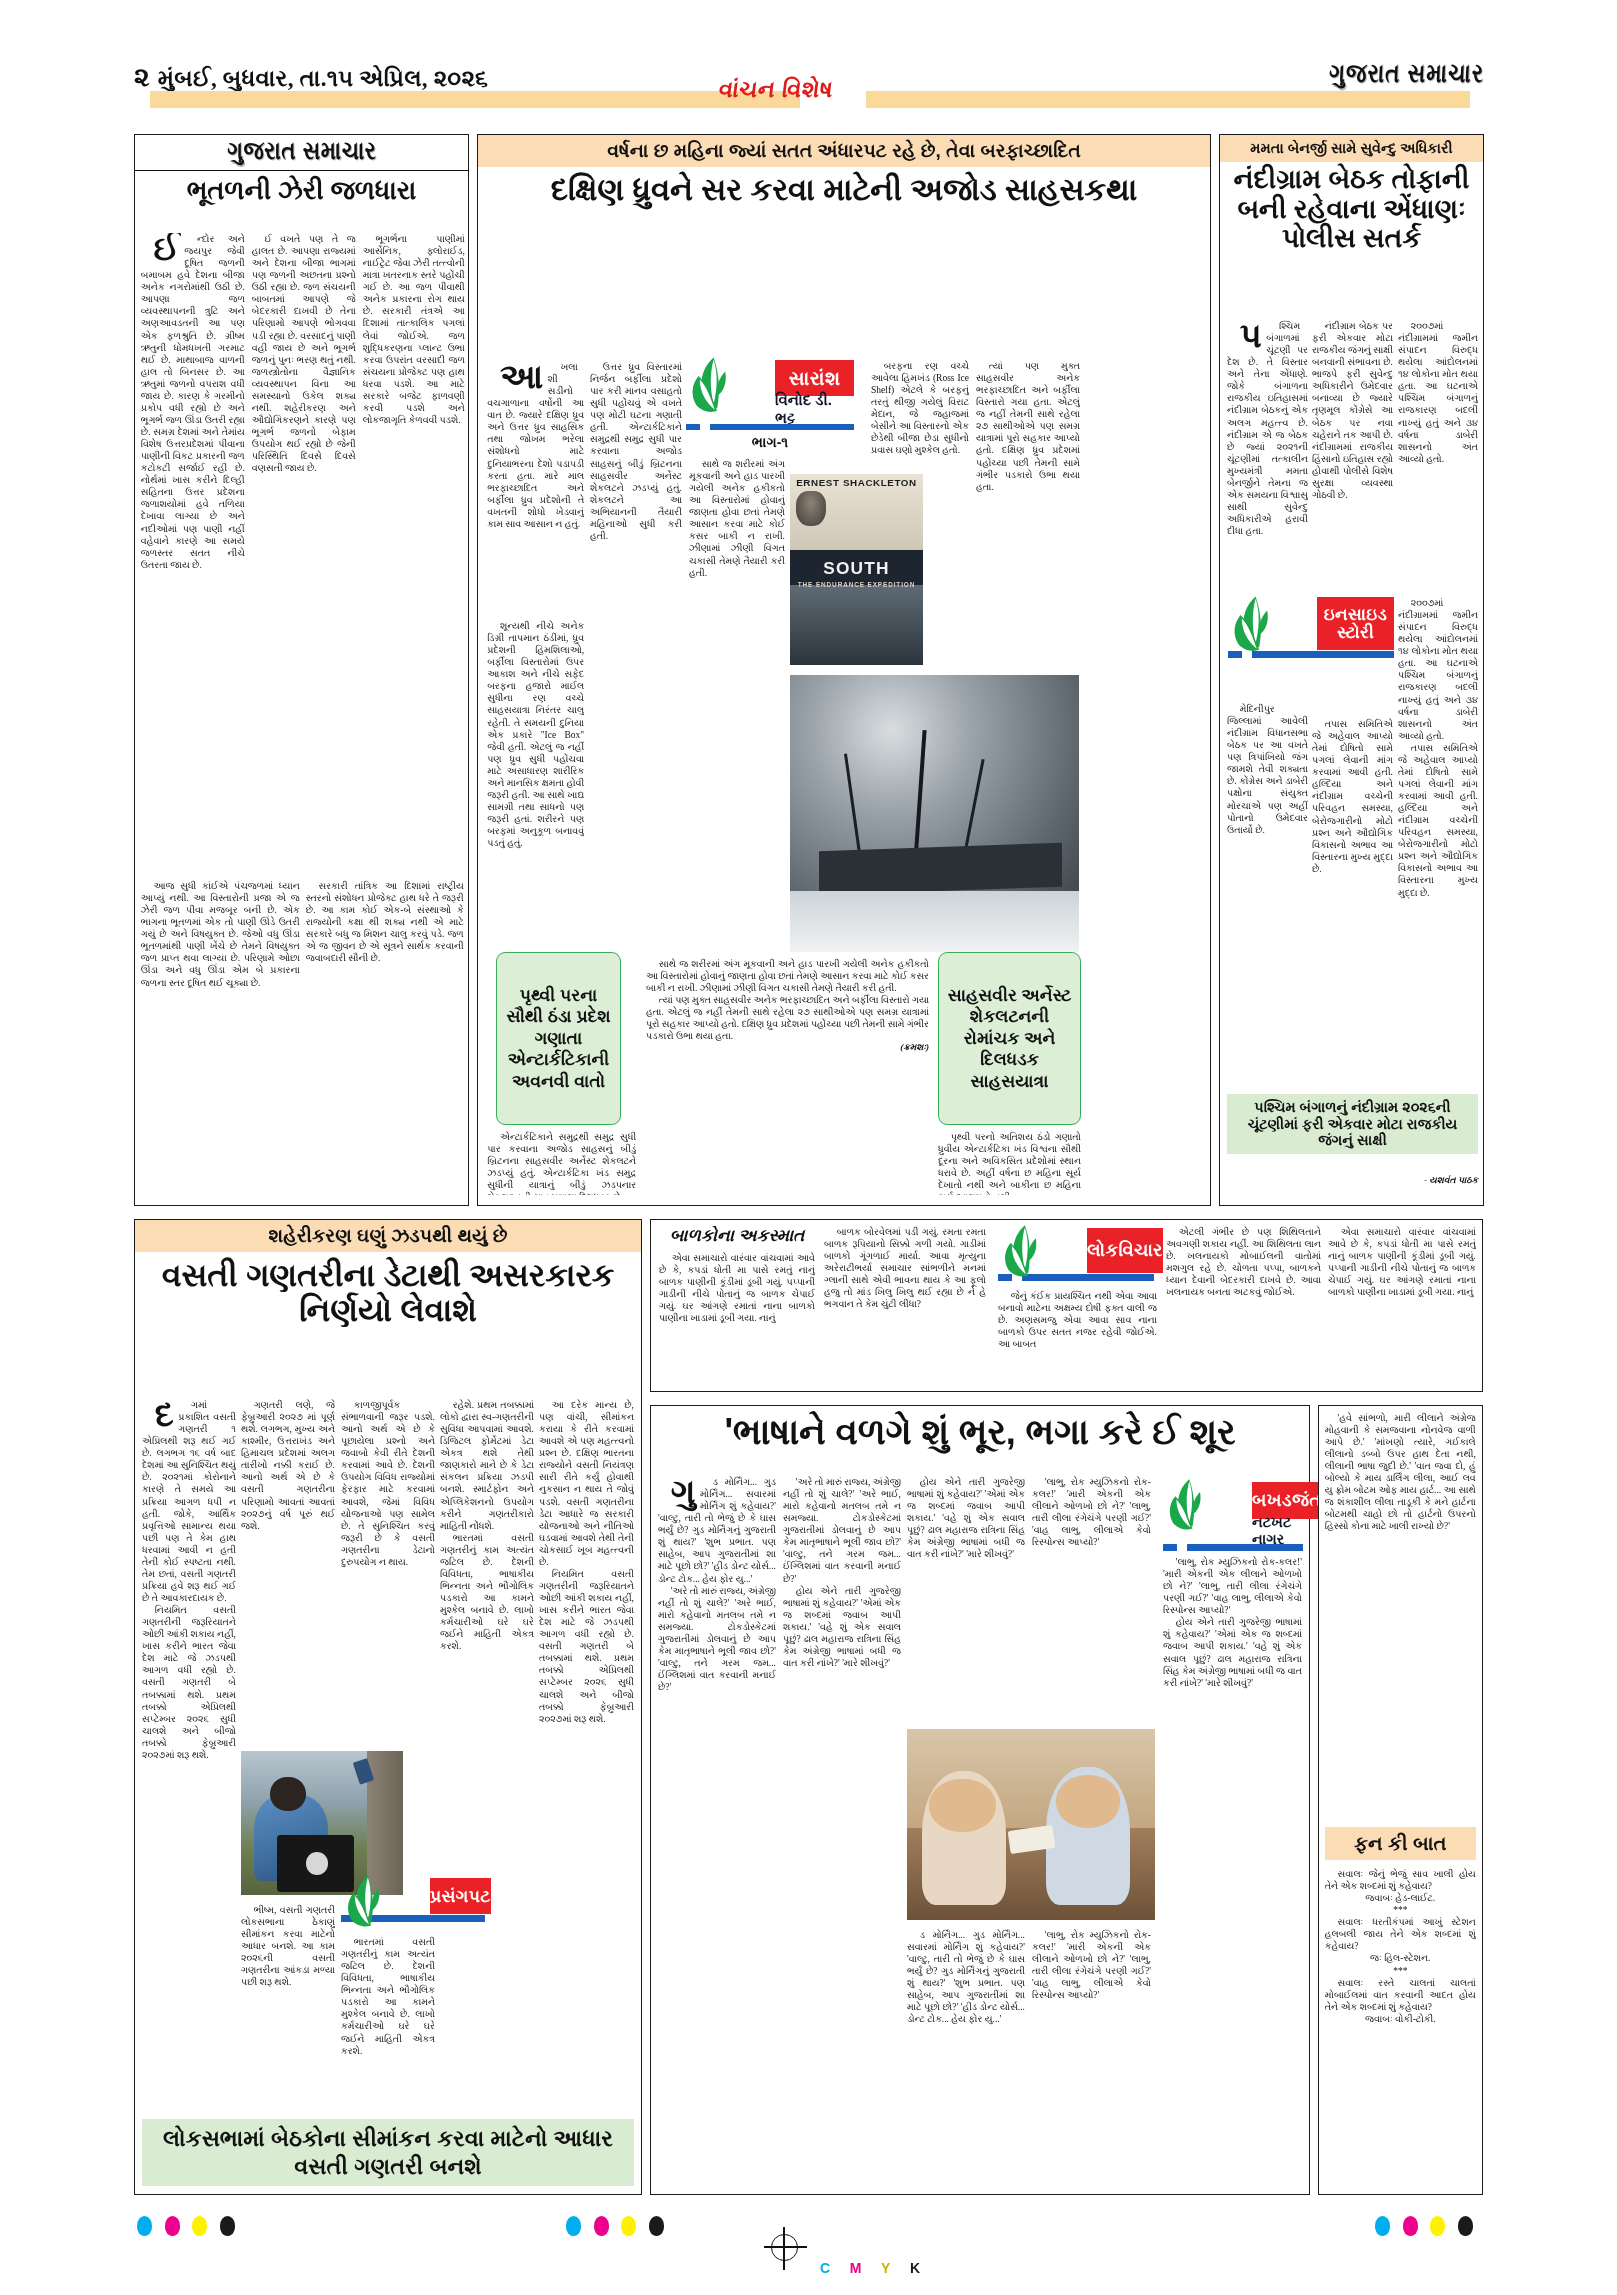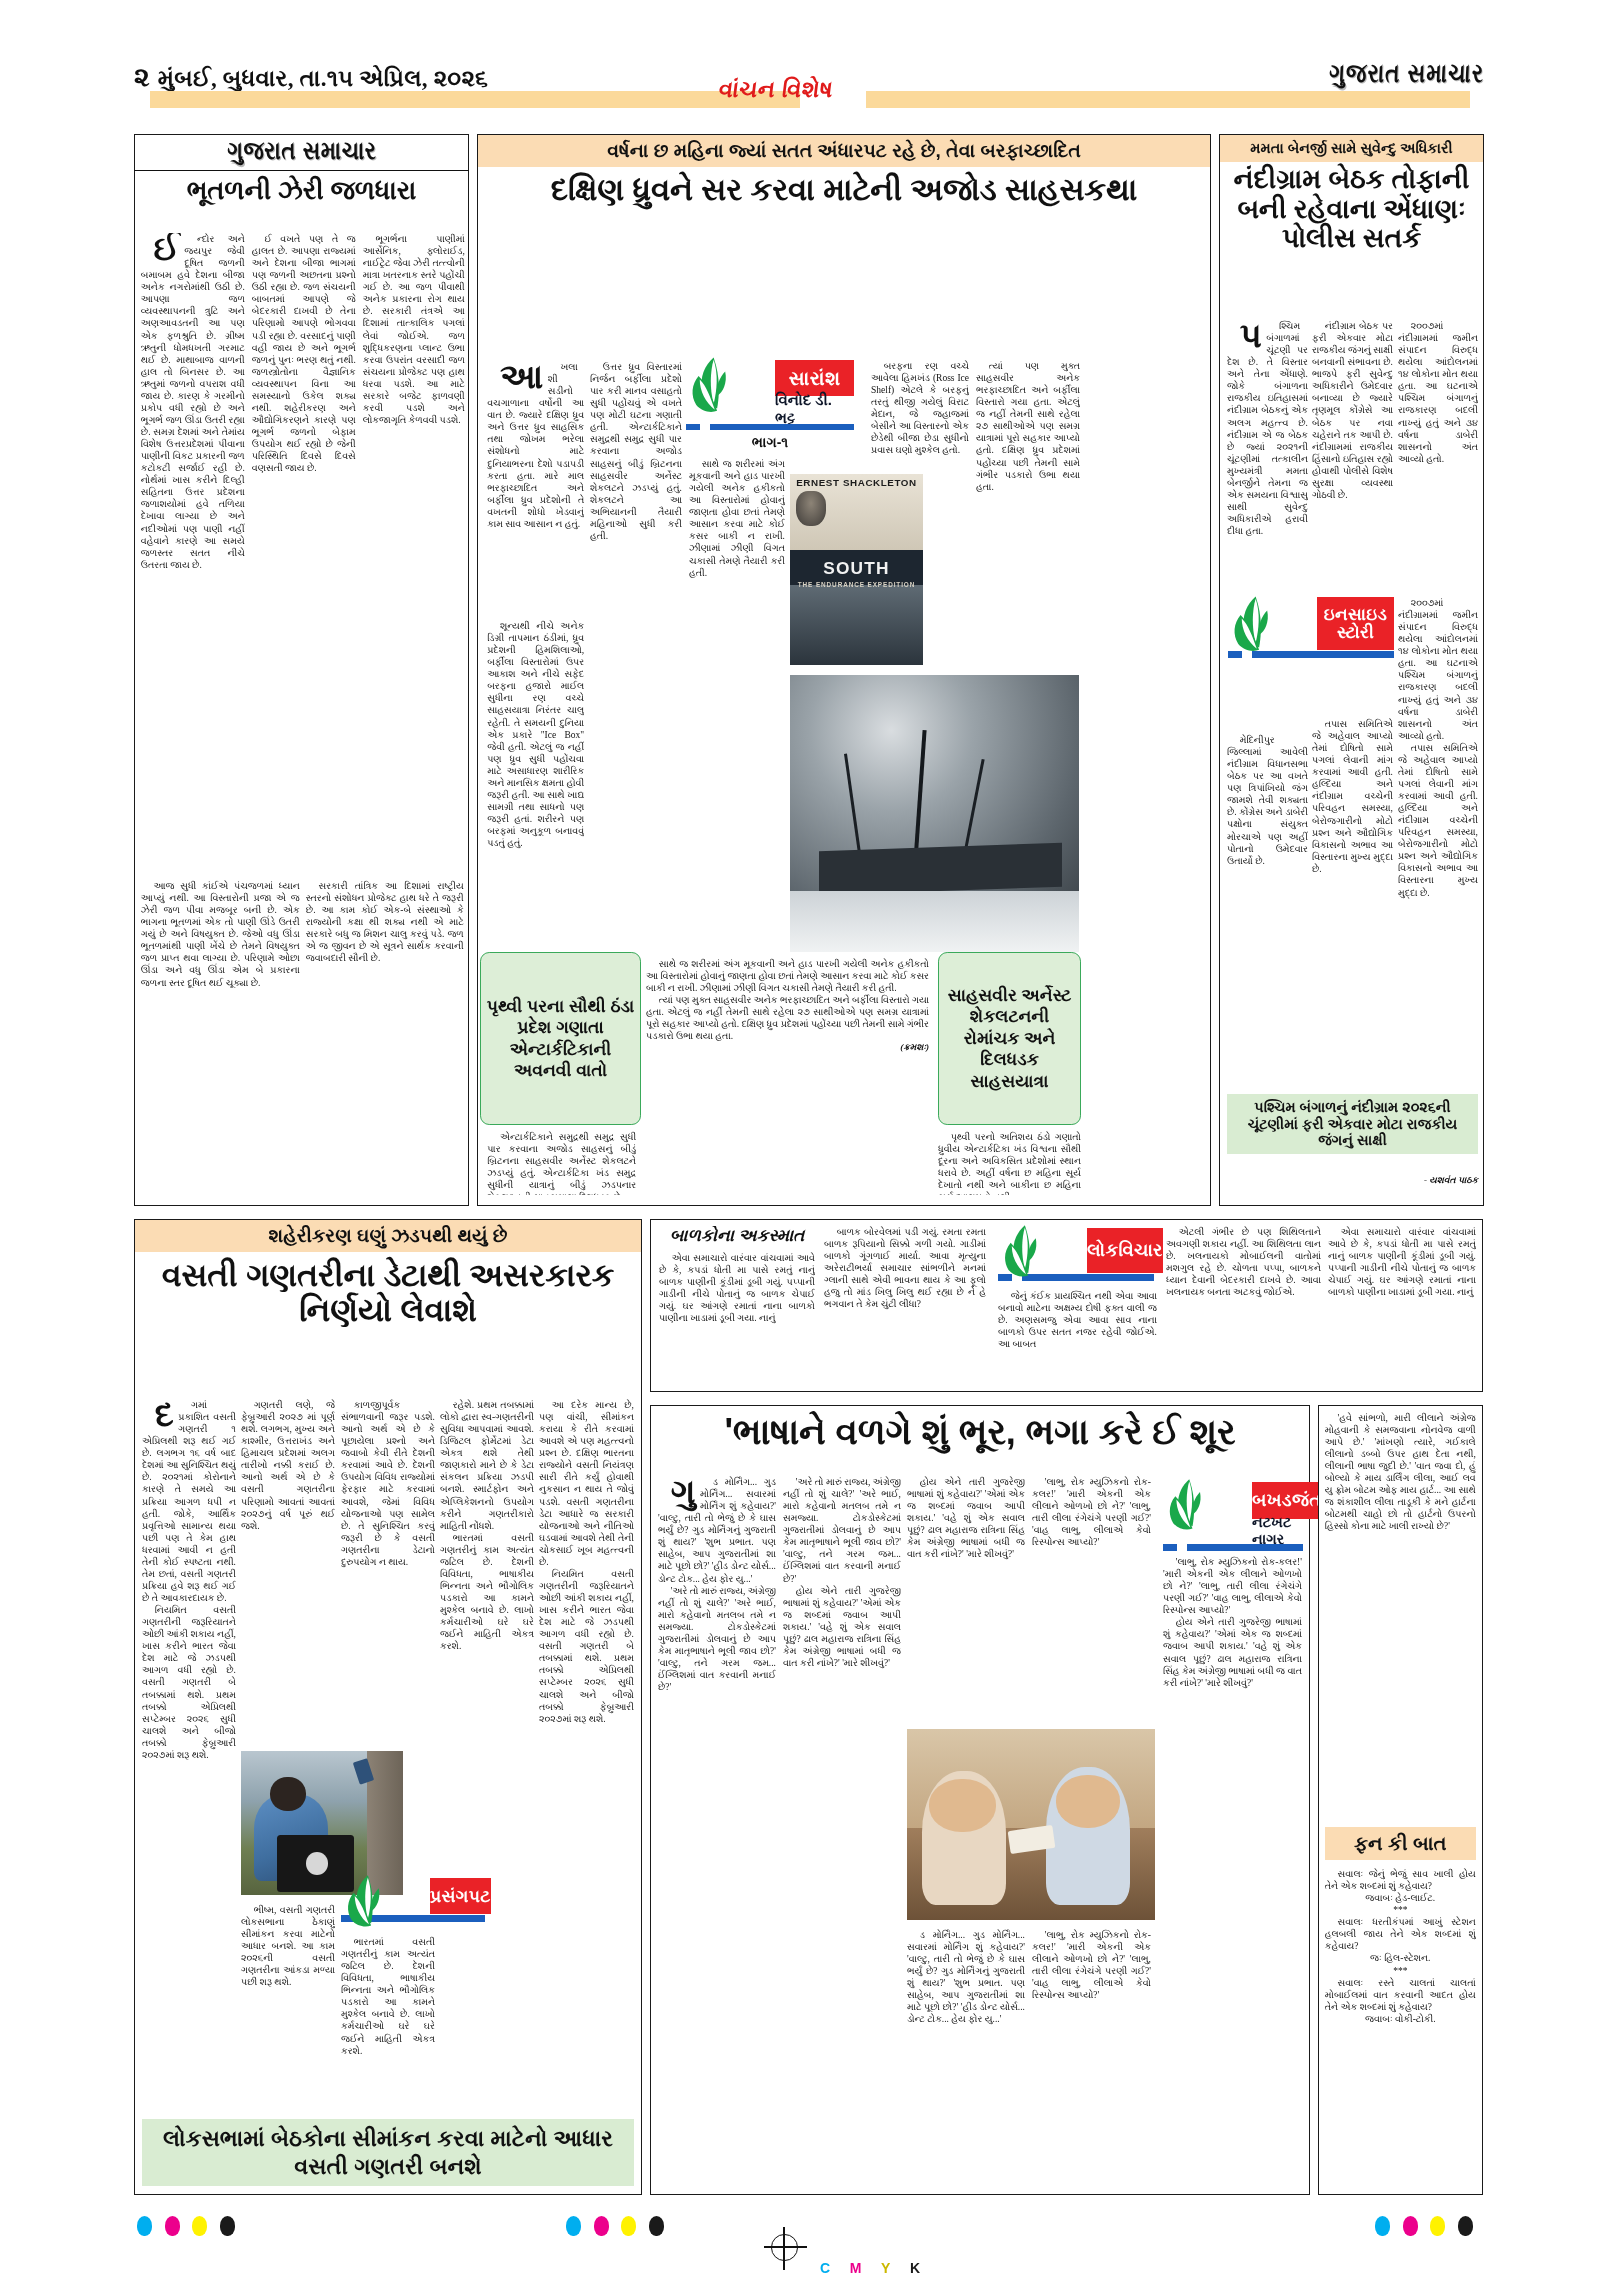--- a/index.html
+++ b/index.html
@@ -262,21 +262,21 @@
                 background:
                   radial-gradient(circle at 35% 20%, #d9dde0 0%, #9aa3a9 28%, #5d666d 65%, #2e3439 100%),
                   linear-gradient(180deg,#cfd5d9 0%, #8e979d 40%, #3c4349 100%);">
       <div style="position:absolute; left:22%; top:28%; width:2.9px; height:52%; background:#1a1f24; transform:rotate(-8deg);"></div>
       <div style="position:absolute; left:44%; top:20%; width:3.5px; height:58%; background:#15191d; transform:rotate(4deg);"></div>
       <div style="position:absolute; left:62%; top:30%; width:2.9px; height:48%; background:#1a1f24; transform:rotate(11deg);"></div>
       <div style="position:absolute; left:10%; top:62%; width:84%; height:16%; background:#2a3036; transform:skewY(-2deg);"></div>
       <div style="position:absolute; left:0; bottom:0; width:100%; height:22%; background:linear-gradient(180deg,#cdd3d7,#f0f2f3);"></div>
     </div>
 
-    <div class="greenbox" style="position:absolute; left:2px; top:817px; width:161px; height:173px; font-size:17.3px;">
+    <div class="greenbox" style="position:absolute; left:18px; top:817px; width:125px; height:173px; font-size:17.3px;">
       <span>પૃથ્વી પરના સૌથી ઠંડા પ્રદેશ ગણાતા એન્ટાર્કટિકાની અવનવી વાતો</span>
     </div>
     <div class="greenbox" style="position:absolute; left:460px; top:817px; width:143px; height:173px; font-size:17.3px;">
       <span>સાહસવીર અર્નેસ્ટ શેકલટનની રોમાંચક અને દિલધડક સાહસયાત્રા</span>
     </div>
 
     <div class="col body-text" style="left:9.2px; top:996px; width:149px; height:64px;">
       <p>એન્ટાર્કટિકાને સમુદ્રથી સમુદ્ર સુધી પાર કરવાના અજોડ સાહસનું બીડું બ્રિટનના સાહસવીર અર્નેસ્ટ શેકલટને ઝડપ્યું હતું. એન્ટાર્કટિકા ખંડ સમુદ્ર સુધીની યાત્રાનું બીડું ઝડપનાર શેકલટનની સાહસગાથા દિલધડક છે.</p>
     </div>
     <div class="col body-text" style="left:460px; top:996px; width:143px; height:64px;">
@@ -316,21 +316,21 @@
         </div>
         <div class="redbar" style="font-size:17px; padding:1.2px 3.5px;">ઇનસાઇડ સ્ટોરી</div>
       </div>
       <div class="bluebar">
           <i class="b1"></i>
           <i class="sp"></i>
           <i class="b2"></i>
         </div>
     </div>
 
-    <div class="col body-text" style="left:7px; top:599px; width:81px; height:364px;">
+    <div class="col body-text" style="left:7px; top:568px; width:81px; height:364px;">
       <p>મેદિનીપુર જિલ્લામાં આવેલી નંદીગ્રામ વિધાનસભા બેઠક પર આ વખતે પણ ત્રિપાંખિયો જંગ જામશે તેવી શક્યતા છે. કોંગ્રેસ અને ડાબેરી પક્ષોના સંયુક્ત મોરચાએ પણ અહીં પોતાનો ઉમેદવાર ઉતાર્યો છે.</p>
     </div>
     <div class="col body-text" style="left:92px; top:583px; width:81px; height:364px;">
       <p>તપાસ સમિતિએ જે અહેવાલ આપ્યો તેમાં દોષિતો સામે પગલાં લેવાની માંગ કરવામાં આવી હતી. હલ્દિયા અને નંદીગ્રામ વચ્ચેની પરિવહન સમસ્યા, બેરોજગારીનો મોટો પ્રશ્ન અને ઔદ્યોગિક વિકાસનો અભાવ આ વિસ્તારના મુખ્ય મુદ્દા છે.</p>
     </div>
     <div class="col body-text" style="left:178px; top:462px; width:80px; height:485px;">
       <p>૨૦૦૭માં નંદીગ્રામમાં જમીન સંપાદન વિરુદ્ધ થયેલા આંદોલનમાં ૧૪ લોકોના મોત થયા હતા. આ ઘટનાએ પશ્ચિમ બંગાળનું રાજકારણ બદલી નાખ્યું હતું અને ૩૪ વર્ષના ડાબેરી શાસનનો અંત આવ્યો હતો.</p>
       <p>તપાસ સમિતિએ જે અહેવાલ આપ્યો તેમાં દોષિતો સામે પગલાં લેવાની માંગ કરવામાં આવી હતી. હલ્દિયા અને નંદીગ્રામ વચ્ચેની પરિવહન સમસ્યા, બેરોજગારીનો મોટો પ્રશ્ન અને ઔદ્યોગિક વિકાસનો અભાવ આ વિસ્તારના મુખ્ય મુદ્દા છે.</p>
     </div>
 

